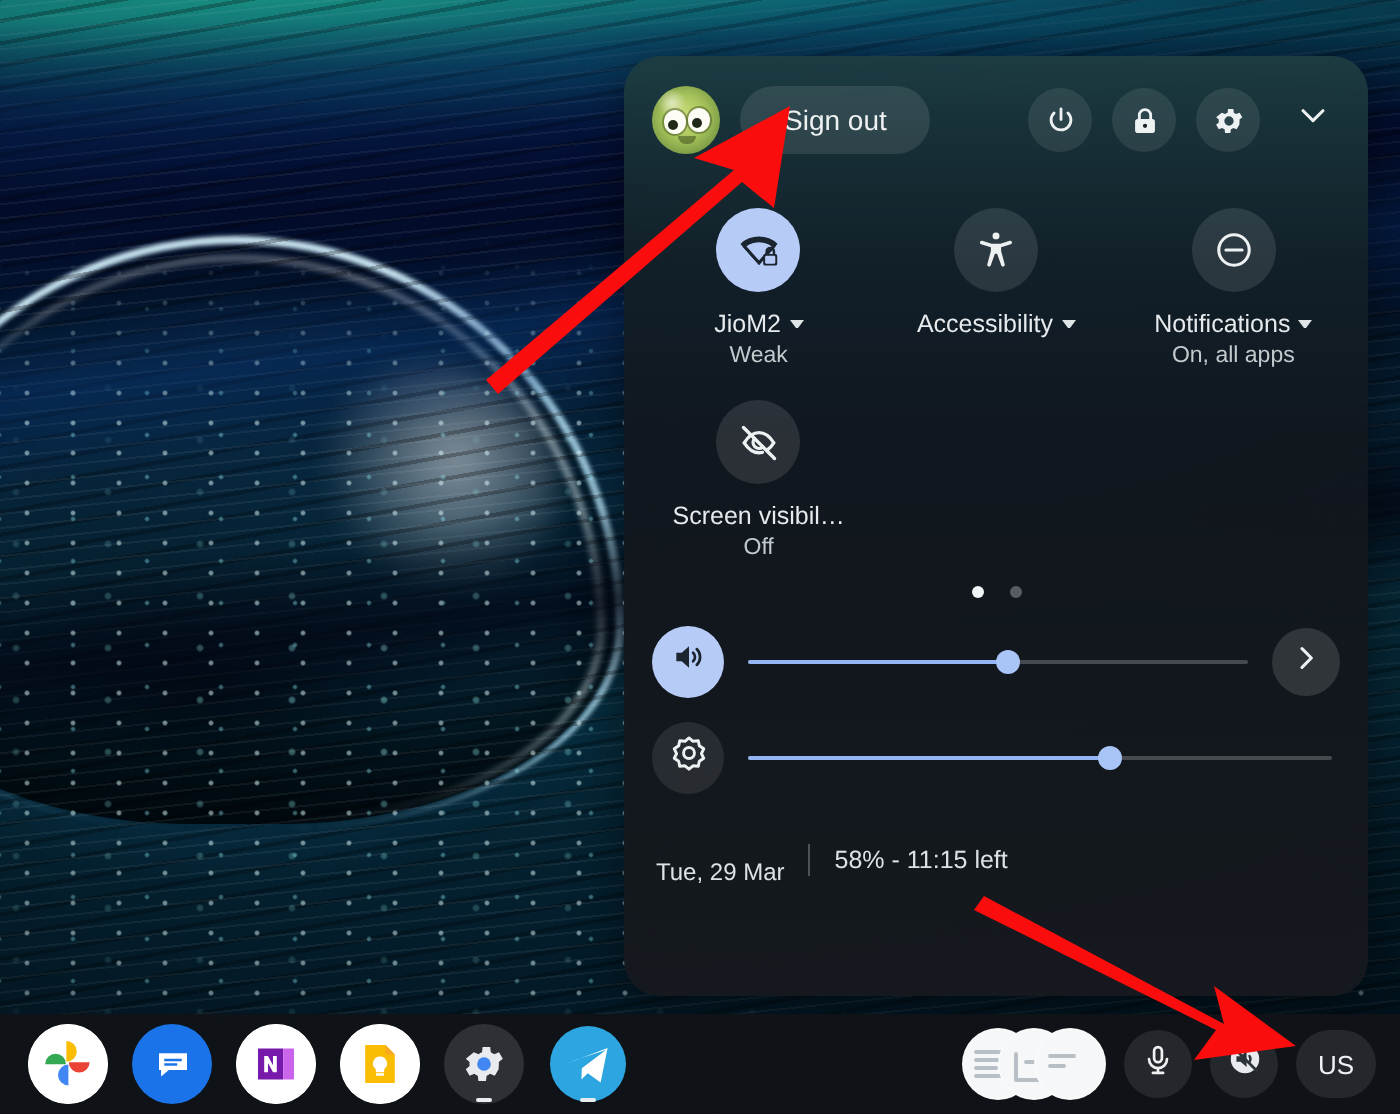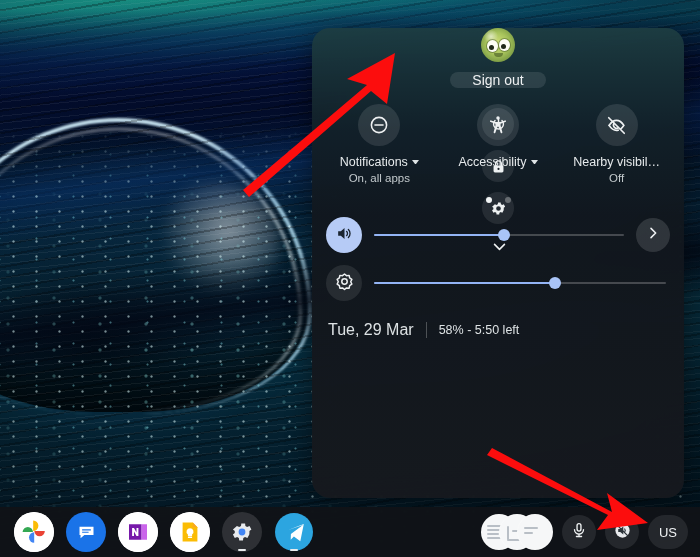--- a/index.html
+++ b/index.html
@@ -150,21 +150,20 @@
     box-shadow: 0 6px 26px rgba(0,0,0,.45);
     overflow: hidden;
   }
 
   
   .qs-header {
     display: flex; align-items: center;
     height: 64px;
     padding: 0 14px 0 14px;
     gap: 10px;
-    flex-direction: column;
   }
   .avatar {
     width: 34px; height: 34px; flex: 0 0 34px;
     border-radius: 50%;
     overflow: hidden;
     position: relative;
     background: radial-gradient(circle at 48% 46%, #d2e07a 0%, #a8c45c 42%, #7e9e46 72%, #5d7a34 100%);
   }
   .av-eye {
     position: absolute; width: 11px; height: 12px;
@@ -305,21 +304,21 @@
     background: rgba(255,255,255,.13);
     display: flex; align-items: center; justify-content: center;
     cursor: pointer;
   }
 
   
   .qs-footer {
     display: flex; align-items: center; gap: 12px;
     padding: 14px 16px 0 16px;
   }
-  .qs-footer .date { font-size: 16px; color: #dde2e4; cursor: pointer; }
+  .qs-footer .date { font-size: 12px; color: #dde2e4; cursor: pointer; margin-top: 12px; }
   .qs-footer .divider { width: 1px; height: 16px; background: rgba(255,255,255,.25); }
   .qs-footer .battery { font-size: 12.5px; color: #dde2e4; cursor: pointer; }
 
   
   #shelf {
     position: absolute; left: 0; right: 0; bottom: 0;
     height: 50px;
     background: rgba(16,19,23,.96);
     backdrop-filter: blur(18px);
     -webkit-backdrop-filter: blur(18px);
@@ -451,67 +450,86 @@
         <span>
           <svg viewBox="0 0 24 24" fill="none" stroke="#eef1f2" stroke-width="2.2" stroke-linecap="round" stroke-linejoin="round">
             <path d="M5 9 L12 16 L19 9"></path>
           </svg>
         </span>
       </div>
     </div>
 
     <div class="qs-grid">
 
-
+      <div class="tile">
+        <div class="tile-icon on">
+          <span>
+            <svg viewBox="0 0 24 24" width="23" height="23">
+              <path d="M12 19.2 L2.3 8.3 A14 14 0 0 1 21.7 8.3 Z" fill="#1b2530"></path>
+              <path d="M12 16.9 L5.4 9.5 A11 11 0 0 1 18.6 9.5 Z" fill="#b6cbf6"></path>
+              <path d="M12 18.6 L4.1 9.7 A12.6 12.6 0 0 1 19.9 9.7 Z" fill="none" stroke="#1b2530" stroke-width="1.1"></path>
+              <rect x="14.2" y="13.6" width="7.3" height="6" rx="1" fill="#1b2530"></rect>
+              <path d="M16 13.6 v-1.3 a1.9 1.9 0 0 1 3.8 0 v1.3" fill="none" stroke="#1b2530" stroke-width="1.3"></path>
+              <rect x="15.2" y="14.5" width="5.3" height="4.2" rx=".7" fill="#b6cbf6"></rect>
+            </svg>
+          </span>
+        </div>
+        <div class="tile-label-row">
+          <span class="tile-label">JioM2</span>
+          <span class="caret"></span>
+        </div>
+        <div class="tile-sub">Weak</div>
+      </div>
+
+
+      <div class="tile">
+        <div class="tile-icon off">
+          <span>
+            <svg viewBox="0 0 24 24" width="22" height="22" fill="#eef1f2">
+              <circle cx="12" cy="4.3" r="1.9"></circle>
+              <path d="M3.3 7.6 a .95 .95 0 0 1 1.2-.6 l 5.1 1.6 h 4.8 l 5.1 -1.6 a .95 .95 0 0 1 .6 1.8 l -5.3 1.7 v 2.1 l 2 7.4 a 1 1 0 0 1 -1.9 .5 L 12.6 14 h -1.2 l -2.3 6.5 a 1 1 0 0 1 -1.9 -.5 l 2 -7.4 v -2.1 L 3.9 8.8 a .95 .95 0 0 1 -.6 -1.2 z"></path>
+            </svg>
+          </span>
+        </div>
+        <div class="tile-label-row">
+          <span class="tile-label">Accessibility</span>
+          <span class="caret"></span>
+        </div>
+      </div>
 
       <div class="tile">
         <div class="tile-icon off">
           <span>
             <svg viewBox="0 0 24 24" width="22" height="22" fill="none" stroke="#eef1f2" stroke-width="1.7">
               <circle cx="12" cy="12" r="8.3"></circle>
               <path d="M7.6 12 H 16.4" stroke-linecap="round"></path>
             </svg>
           </span>
         </div>
         <div class="tile-label-row">
           <span class="tile-label">Notifications</span>
           <span class="caret"></span>
         </div>
         <div class="tile-sub">On, all apps</div>
-      </div>
-
-      <div class="tile">
-        <div class="tile-icon off">
-          <span>
-            <svg viewBox="0 0 24 24" width="22" height="22" fill="#eef1f2">
-              <circle cx="12" cy="4.3" r="1.9"></circle>
-              <path d="M3.3 7.6 a .95 .95 0 0 1 1.2-.6 l 5.1 1.6 h 4.8 l 5.1 -1.6 a .95 .95 0 0 1 .6 1.8 l -5.3 1.7 v 2.1 l 2 7.4 a 1 1 0 0 1 -1.9 .5 L 12.6 14 h -1.2 l -2.3 6.5 a 1 1 0 0 1 -1.9 -.5 l 2 -7.4 v -2.1 L 3.9 8.8 a .95 .95 0 0 1 -.6 -1.2 z"></path>
-            </svg>
-          </span>
-        </div>
-        <div class="tile-label-row">
-          <span class="tile-label">Accessibility</span>
-          <span class="caret"></span>
-        </div>
       </div>
 
 
       <div class="tile">
         <div class="tile-icon off">
           <span>
             <svg viewBox="0 0 24 24" width="23" height="23" fill="none" stroke="#eef1f2" stroke-width="1.75" stroke-linecap="round">
               <path d="M4.3 11.9 C 6.6 8.2 9.2 6.6 12 6.6 c 2.8 0 5.4 1.6 7.7 5.3 c -1 1.6 -2.1 2.8 -3.2 3.6"></path>
               <path d="M13.8 16.9 c -.6 .1 -1.2 .2 -1.8 .2 c -2.8 0 -5.4 -1.6 -7.7 -5.2"></path>
               <path d="M9.6 9.8 a 3.1 3.1 0 0 0 4.3 4.4"></path>
               <path d="M3.9 3.9 L 20.1 20.1"></path>
             </svg>
           </span>
         </div>
         <div class="tile-label-row">
-          <span class="tile-label">Nearby visibil…</span>
+          <span class="tile-label">Screen visibil…</span>
         </div>
         <div class="tile-sub">Off</div>
       </div>
     </div>
 
     <div class="page-dots">
       <div class="dot active"></div>
       <div class="dot"></div>
     </div>
 
@@ -551,21 +569,21 @@
       <div class="track-wrap" style="margin-right:4px;">
         <div class="track"></div>
         <div class="track-fill" id="bri-fill" style="width: 62%;"></div>
         <div class="thumb" id="bri-thumb" style="left: 62%;"></div>
       </div>
     </div>
 
     <div class="qs-footer">
       <div class="date">Tue, 29 Mar</div>
       <div class="divider"></div>
-      <div class="battery">58% - 5:50 left</div>
+      <div class="battery">58% - 11:15 left</div>
     </div>
   </div>
 
   <div id="shelf">
     <div class="shelf-left">
 
       <div class="app-slot">
         <div class="app-icon icon-white">
           <svg viewBox="0 0 40 40" width="40" height="40">
             <circle cx="20" cy="20" r="20" fill="#fff"></circle>

